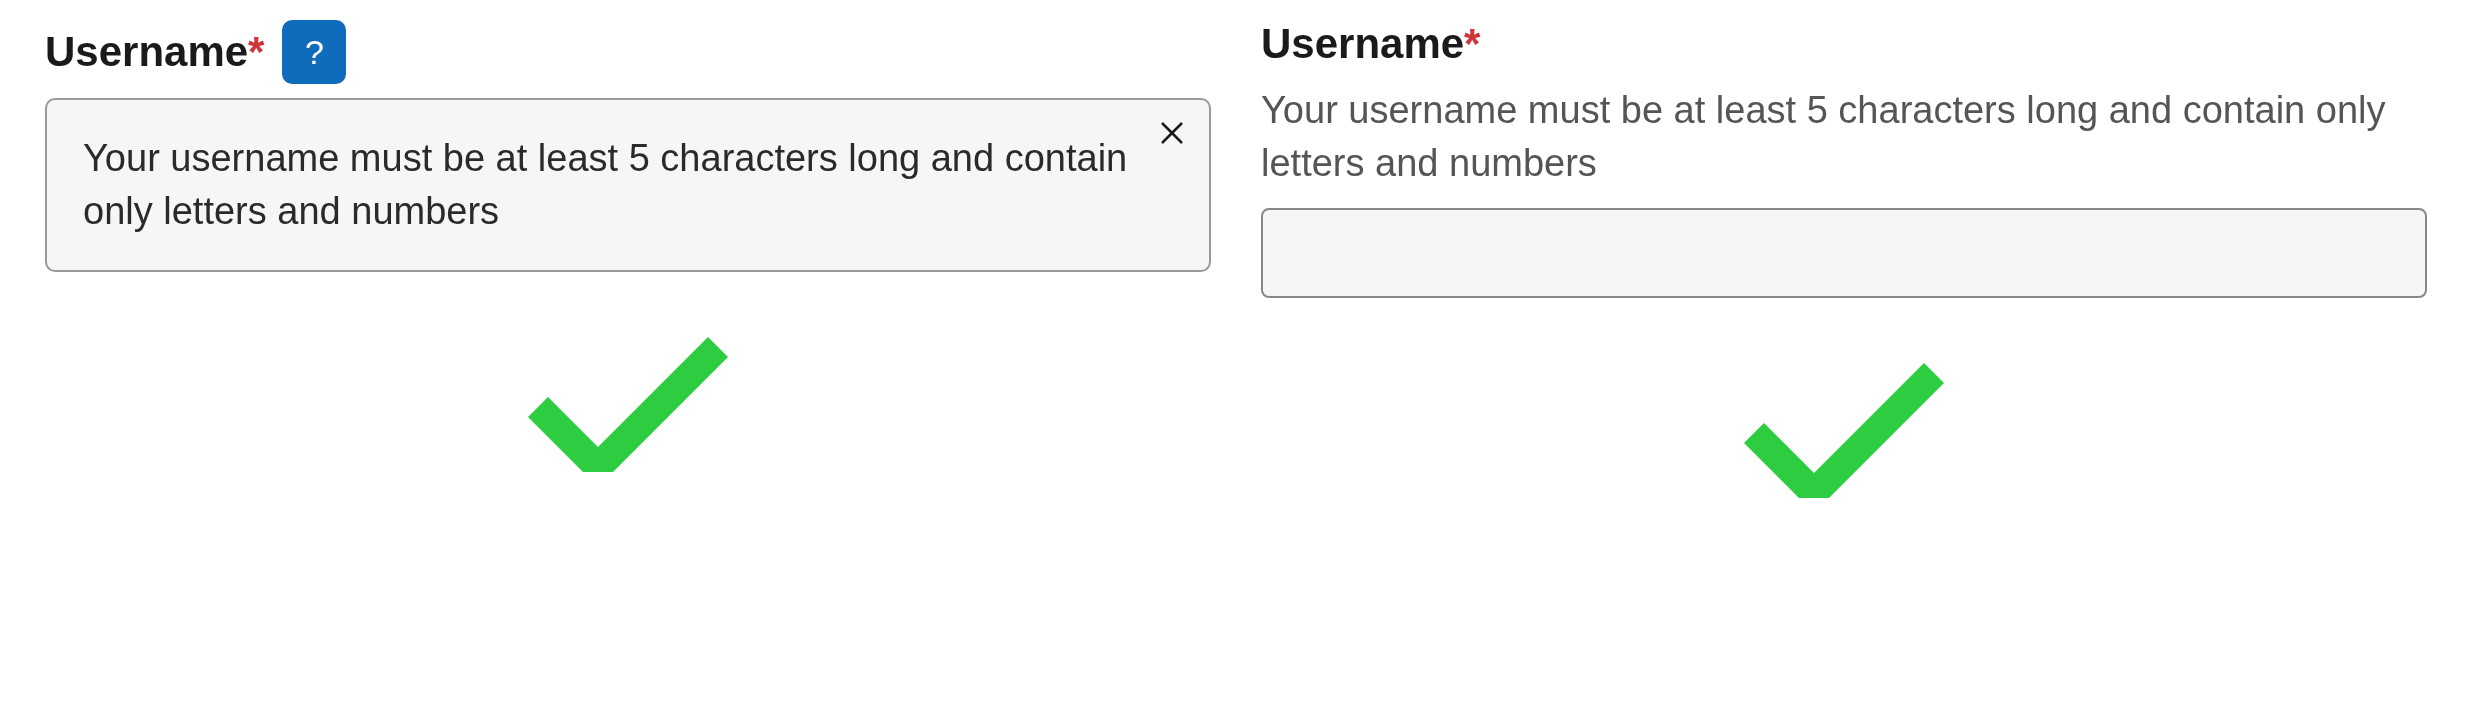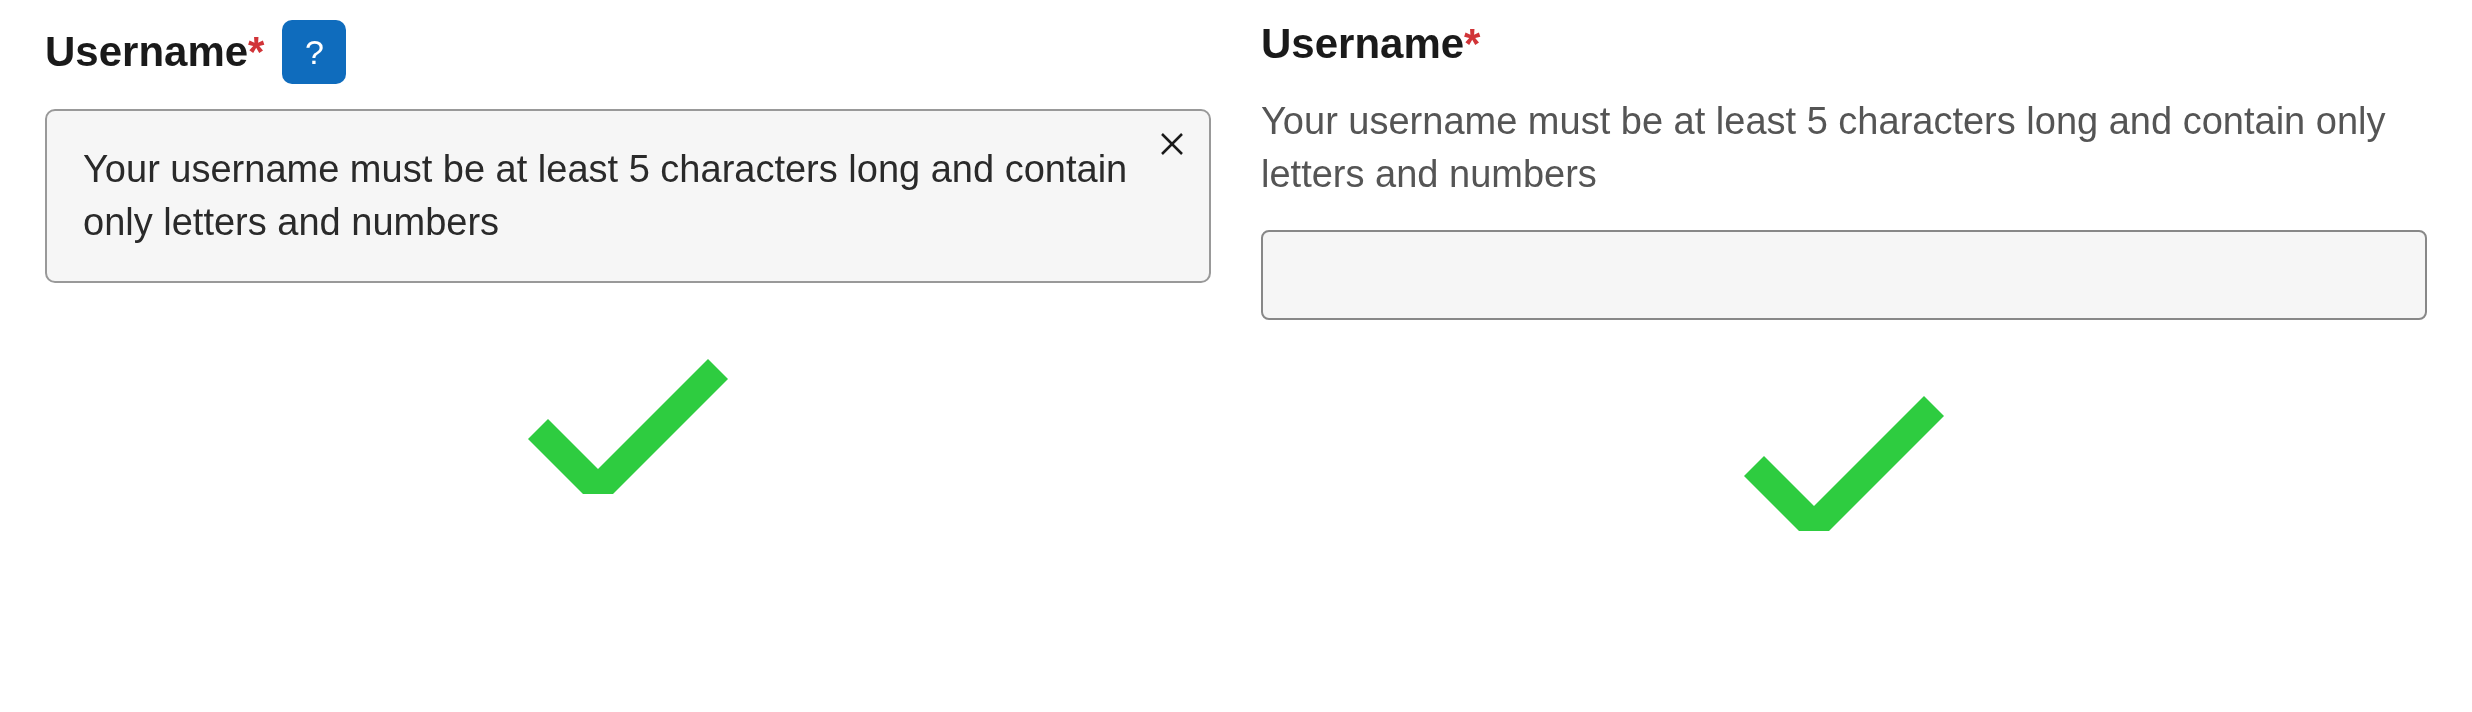--- a/index.html
+++ b/index.html
@@ -13,21 +13,20 @@
       width: 2472px;
       height: 712px;
       display: flex;
       padding: 20px;
     }
     .example {
       flex: 1;
       padding: 0 25px;
       display: flex;
       flex-direction: column;
-      gap: 11px;
     }
     .label-row {
       display: flex;
       align-items: center;
       gap: 18px;
       margin-bottom: 10px;
     }
     .label {
       font-size: 42px;
       font-weight: 700;

